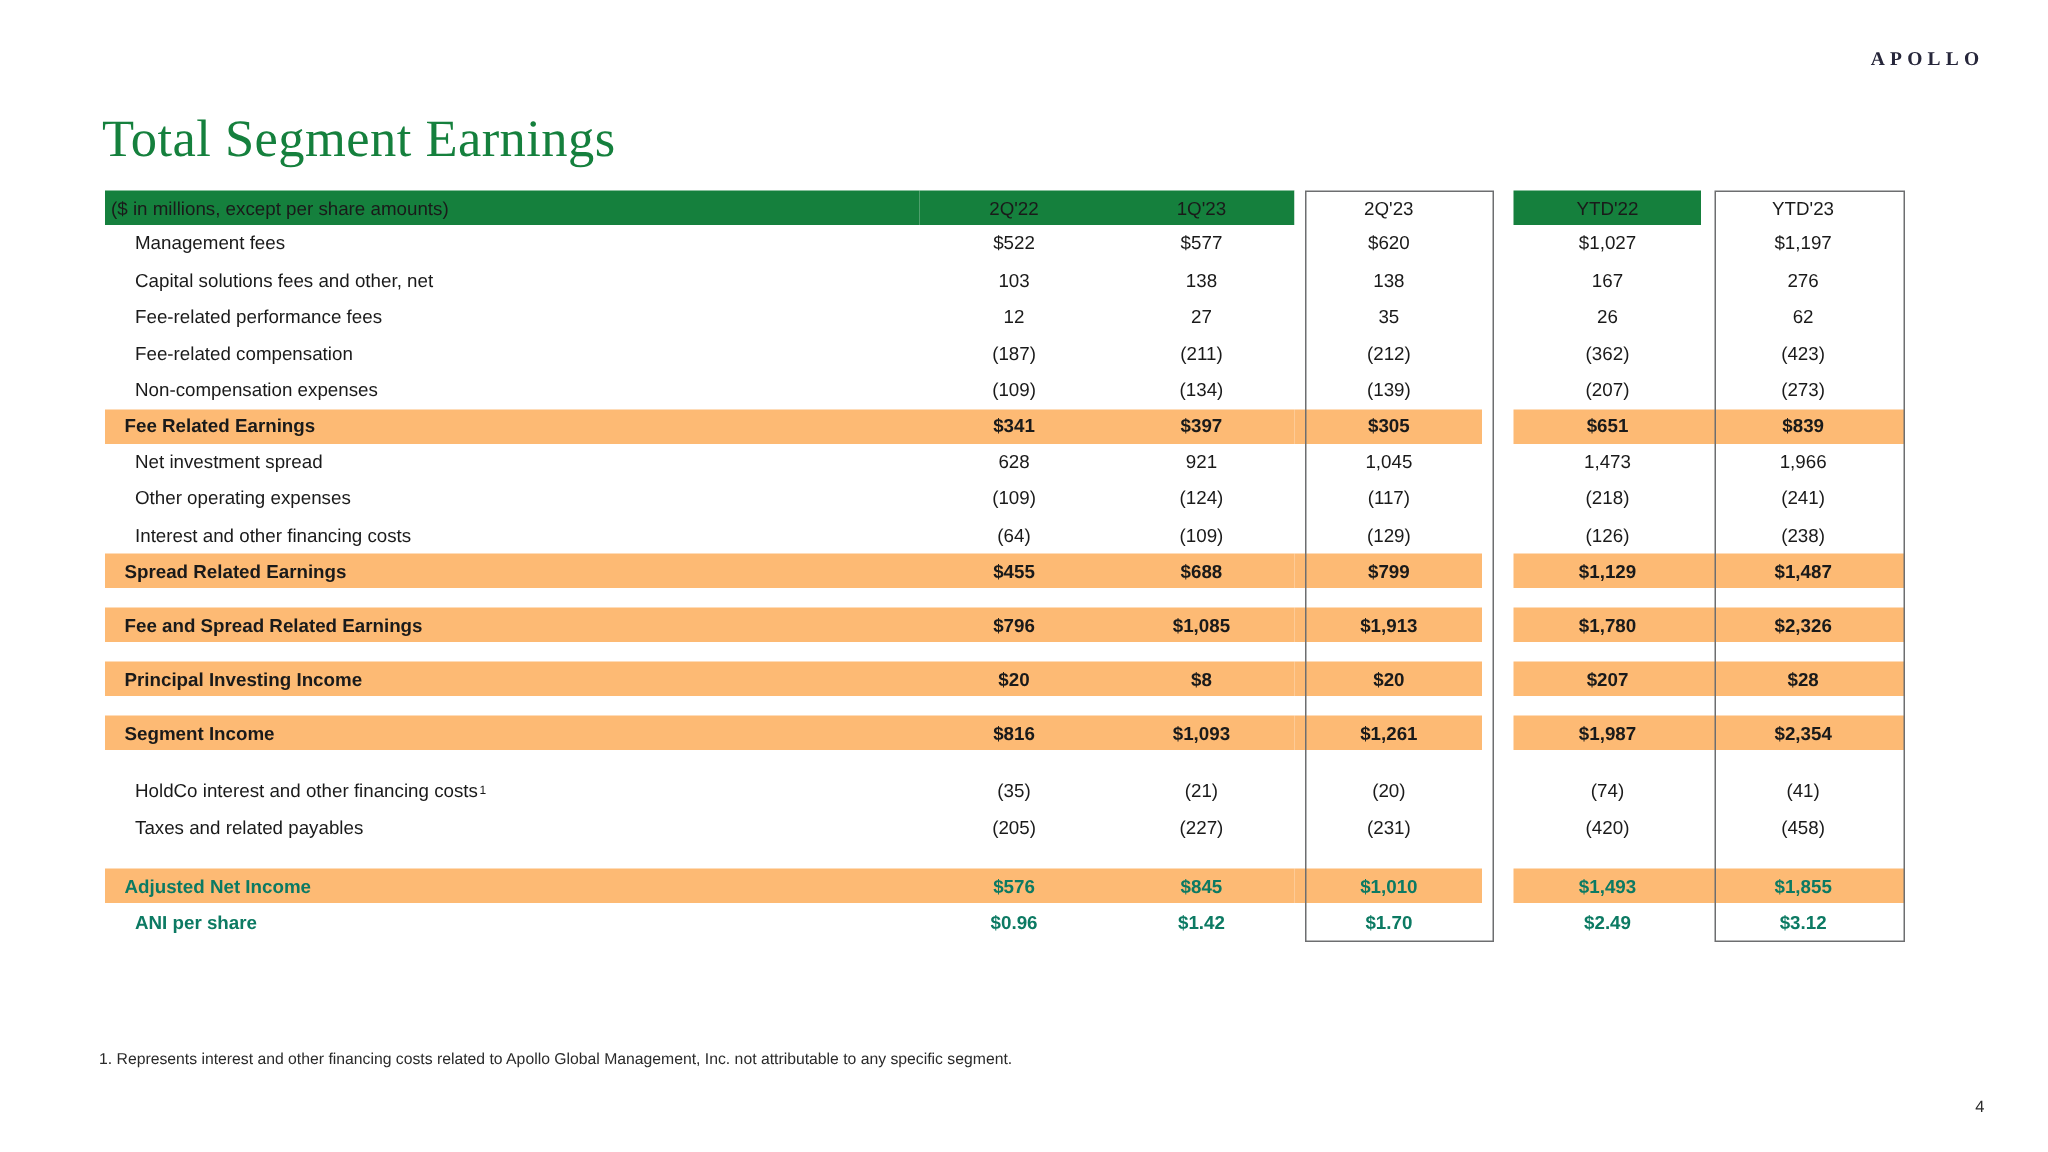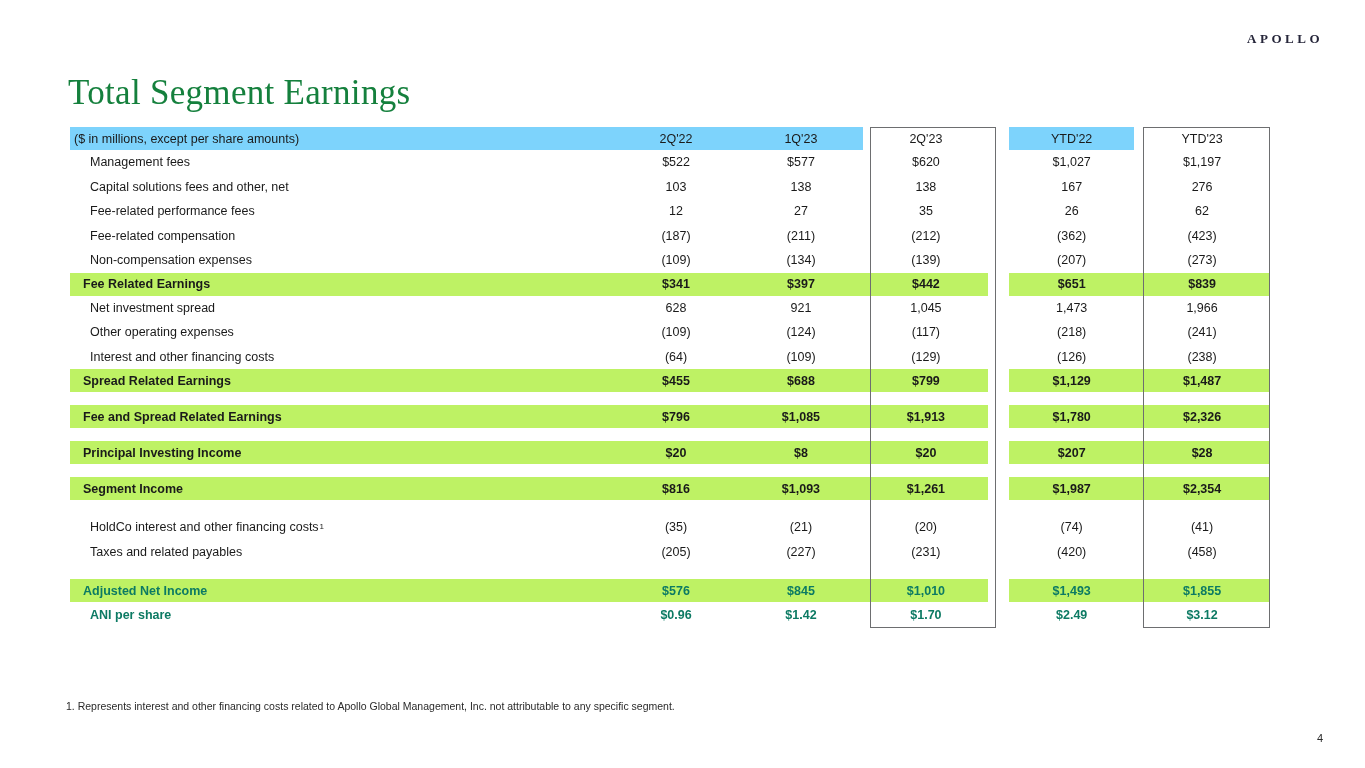--- a/index.html
+++ b/index.html
@@ -28,23 +28,23 @@
   .row.ani{height:26px;}
   .row.sp-s{height:13px;}
   .row.sp-l{height:15px;}
   .cell{display:flex;align-items:center;box-sizing:border-box;}
   .cell.label{width:548px;padding-left:20px;}
   .row.header .cell.label{padding-left:4px;}
   .row.total .cell.label,.row.total-green .cell.label{padding-left:13px;}
   .cell.v{width:126px;justify-content:center;text-align:center;}
   .cell.v4{width:137px;}
   .cell.gutter{width:21px;}
-  .row.header .cell{background:#7dd3fc;}
+  .row.header .cell{background:#15803d;}
   .row.header .cell.v2,.row.header .cell.v4,.row.header .cell.gutter{background:#ffffff;}
-  .row.total .cell,.row.total-green .cell{background:#bef264;font-weight:bold;}
+  .row.total .cell,.row.total-green .cell{background:#fdba74;font-weight:bold;}
   .row.total .cell.gutter,.row.total-green .cell.gutter{background:#ffffff;}
   .row.total-green{color:#0c7a63;}
   .row.ani{color:#0c7a63;font-weight:bold;}
   sup{font-size:8px;line-height:0;vertical-align:super;margin-left:1px;}
   .colbox{
     position:absolute;top:0;bottom:0;border:1px solid #6d6e70;
     box-sizing:border-box;pointer-events:none;
   }
   .colbox.b1{left:800px;width:126px;}
   .colbox.b2{left:1073px;width:127px;}
@@ -114,21 +114,21 @@
         <div class="cell v v1">(134)</div>
         <div class="cell v v2">(139)</div>
         <div class="cell gutter"></div>
         <div class="cell v v3">(207)</div>
         <div class="cell v v4">(273)</div>
       </div>
       <div class="row total">
         <div class="cell label">Fee Related Earnings</div>
         <div class="cell v v0">$341</div>
         <div class="cell v v1">$397</div>
-        <div class="cell v v2">$442</div>
+        <div class="cell v v2">$305</div>
         <div class="cell gutter"></div>
         <div class="cell v v3">$651</div>
         <div class="cell v v4">$839</div>
       </div>
       <div class="row detail">
         <div class="cell label">Net investment spread</div>
         <div class="cell v v0">628</div>
         <div class="cell v v1">921</div>
         <div class="cell v v2">1,045</div>
         <div class="cell gutter"></div>

